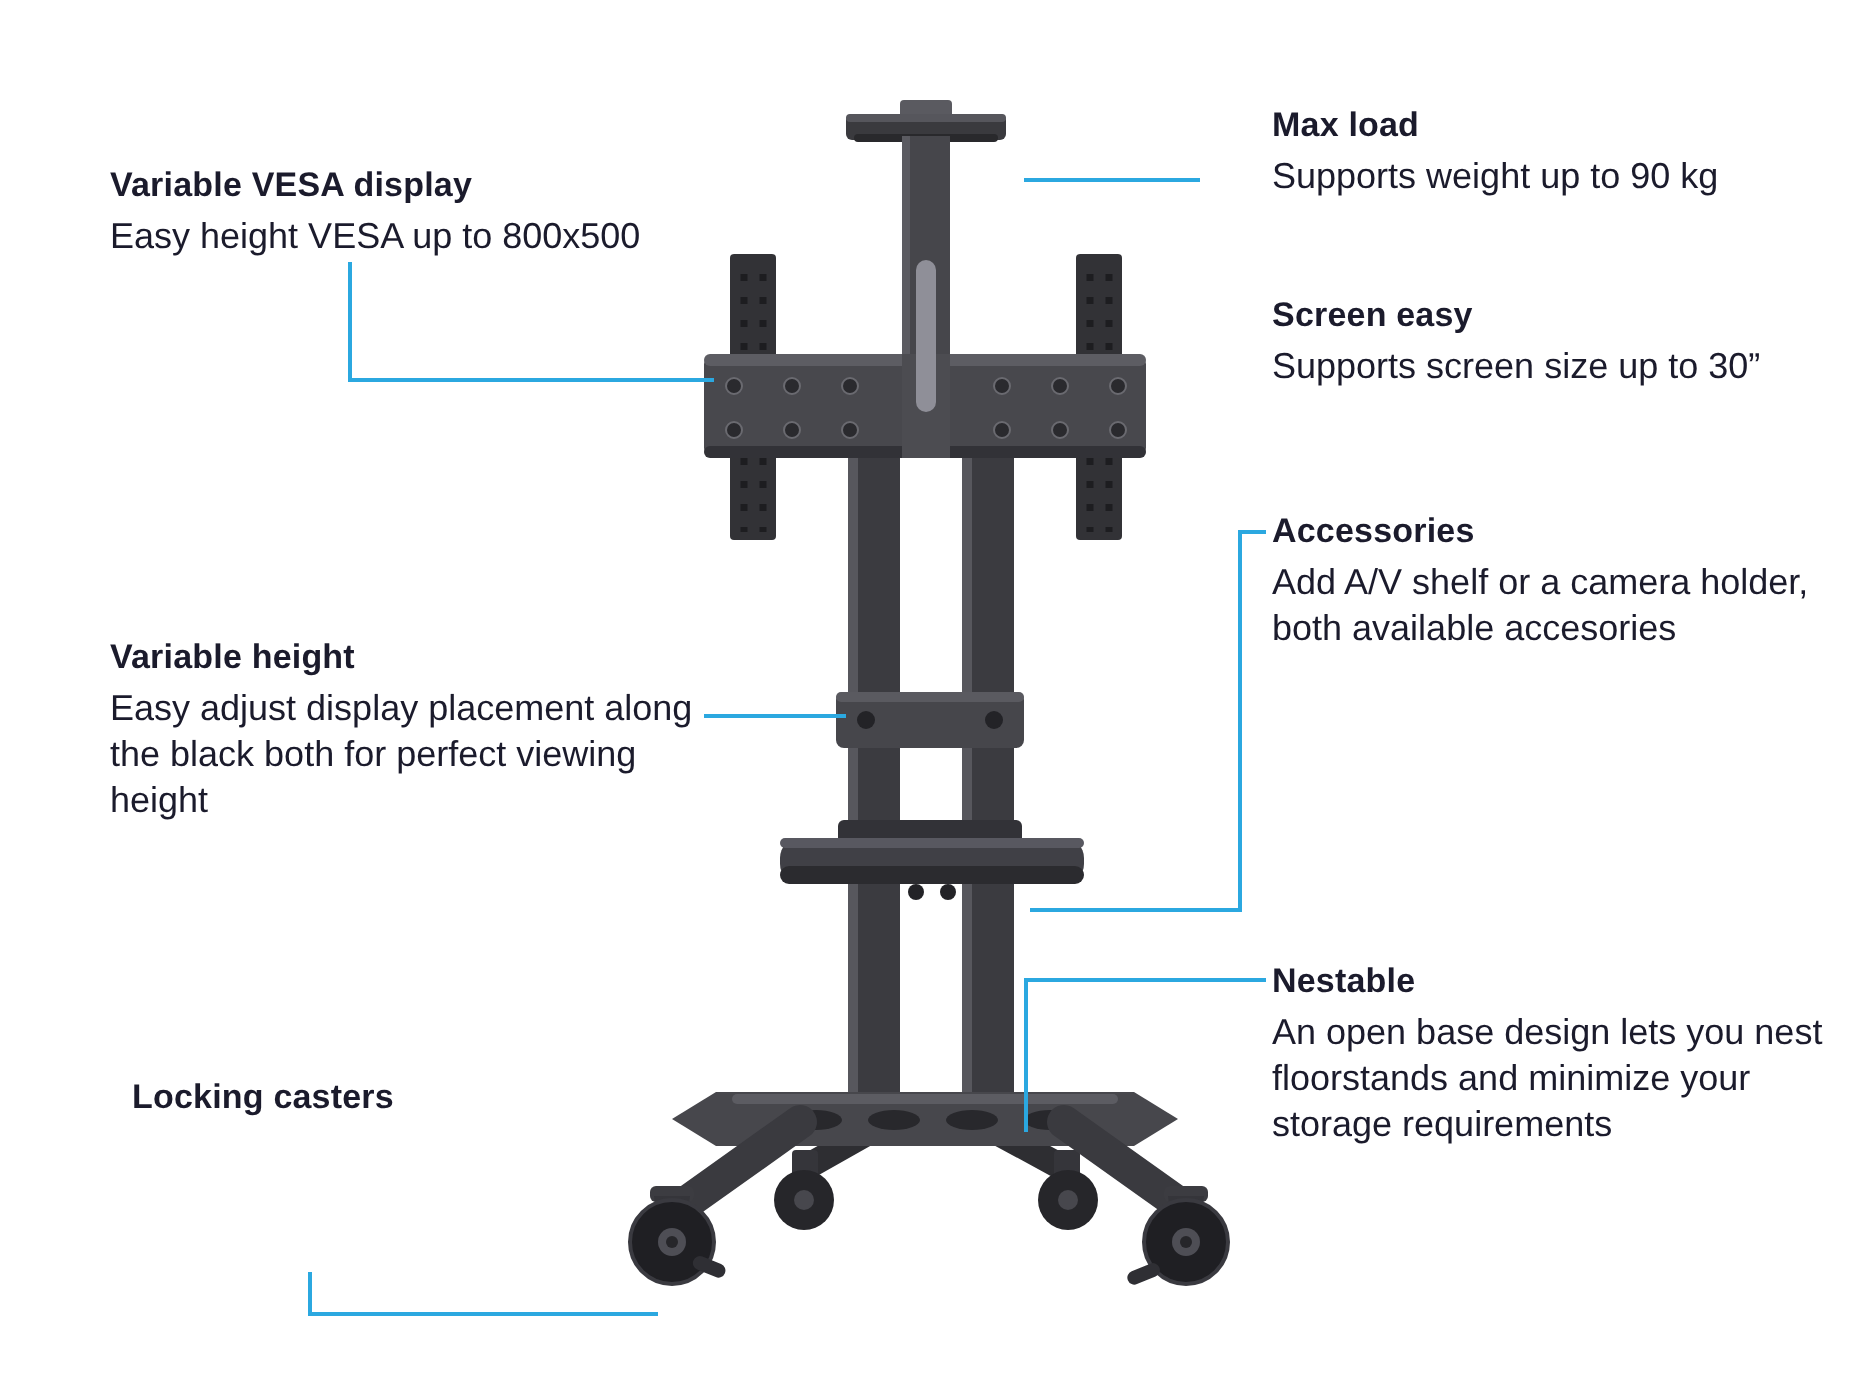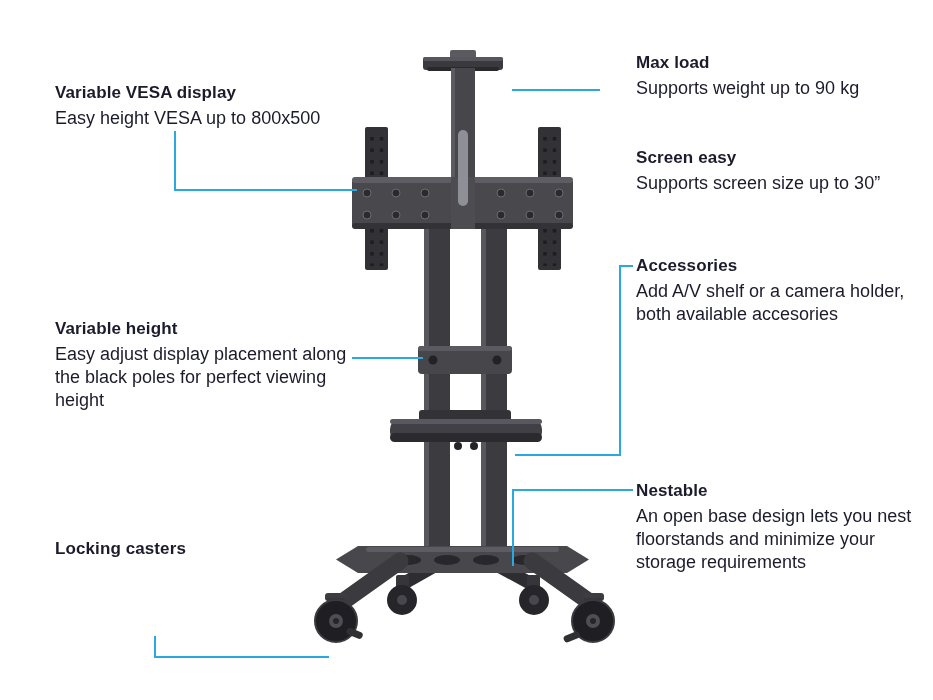--- a/index.html
+++ b/index.html
@@ -173,25 +173,25 @@
   </svg>
 
   <div class="callout" style="left:55px; top:82px; width:310px;">
     <h3 class="title">Variable VESA display</h3>
     <p class="body">Easy height VESA up to 800x500</p>
   </div>
 
   <div class="callout" style="left:55px; top:318px; width:310px;">
     <h3 class="title">Variable height</h3>
     <p class="body">Easy adjust display placement along
-the black poles for perfect viewing
+the black both for perfect viewing
 height</p>
   </div>
 
-  <div class="callout" style="left:55px; top:538px; width:310px;">
+  <div class="callout" style="left:66px; top:538px; width:310px;">
     <h3 class="title">Locking casters</h3>
   </div>
 
   <div class="callout" style="left:636px; top:52px; width:290px;">
     <h3 class="title">Max load</h3>
     <p class="body">Supports weight up to 90 kg</p>
   </div>
 
   <div class="callout" style="left:636px; top:147px; width:290px;">
     <h3 class="title">Screen easy</h3>

